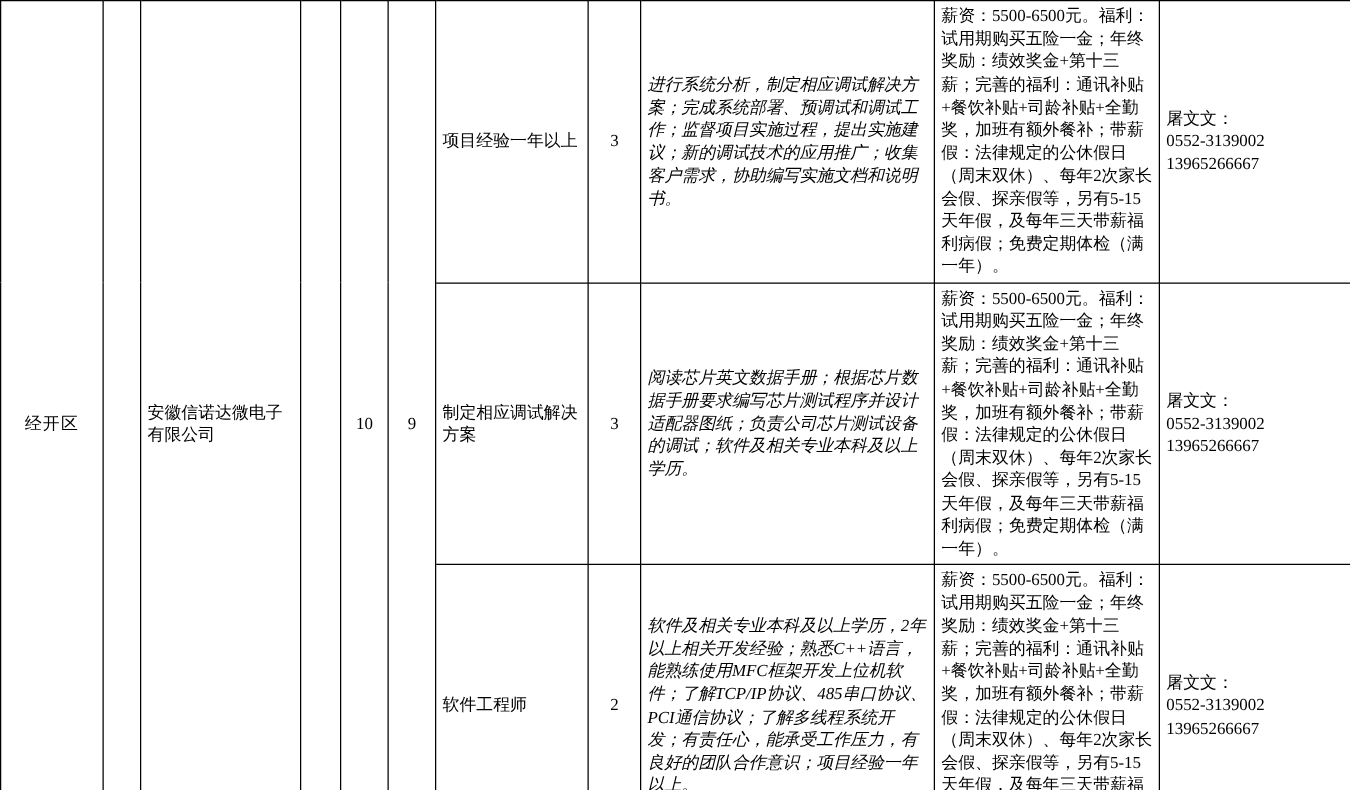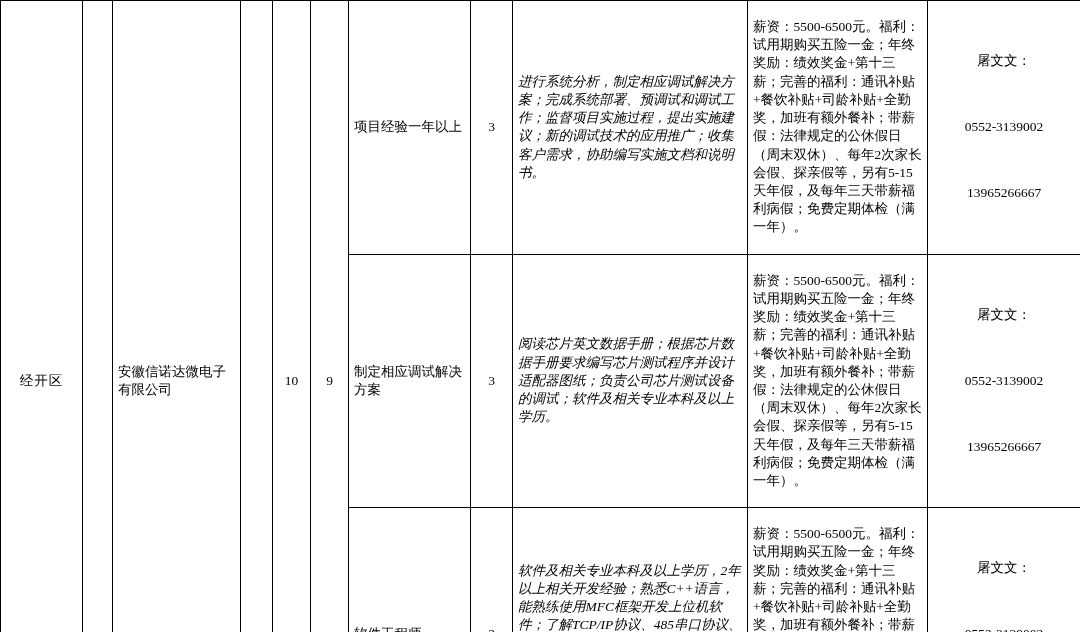--- a/index.html
+++ b/index.html
@@ -22,21 +22,21 @@
   }
   table.recruit {
     border-collapse: collapse;
     table-layout: fixed;
     width: 1080px;
     height: 632px;
   }
   table.recruit td {
     border: 1px solid #000000;
     vertical-align: middle;
-    padding: 17px 5px;
+    padding: 3px 5px;
     font-size: 13.5px;
     line-height: 1.35;
     box-sizing: border-box;
     word-break: break-all;
   }
   
   col.c-area   { width: 82px; }
   col.c-blank1 { width: 30px; }
   col.c-comp   { width: 128px; }
   col.c-blank2 { width: 32px; }
@@ -76,27 +76,27 @@
     font-style: italic;
   }
   .cell-salary {
     text-align: left;
     font-size: 13.5px;
     line-height: 1.5;
     padding: 2px 6px;
     vertical-align: top;
   }
   .cell-contact {
-    text-align: center;
+    text-align: left;
     font-size: 13.5px;
     line-height: 1.5;
     padding: 2px 6px;
   }
   .contact-name { display: block; }
-  .contact-phone { display: block; margin-top: 48px; }
+  .contact-phone { display: block; }
   .blank-cell { }
 </style>
 </head>
 <body>
 
 <div class="sheet">
   <table class="recruit">
     <colgroup>
       <col class="c-area">
       <col class="c-blank1">

